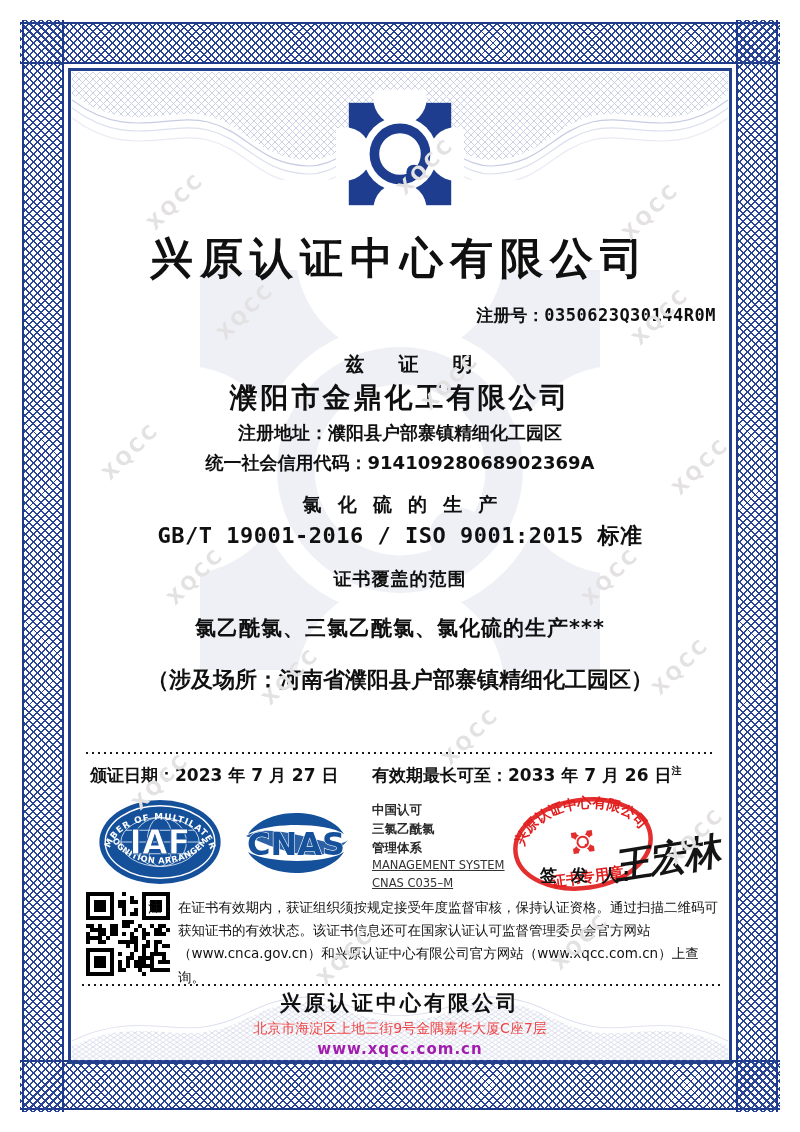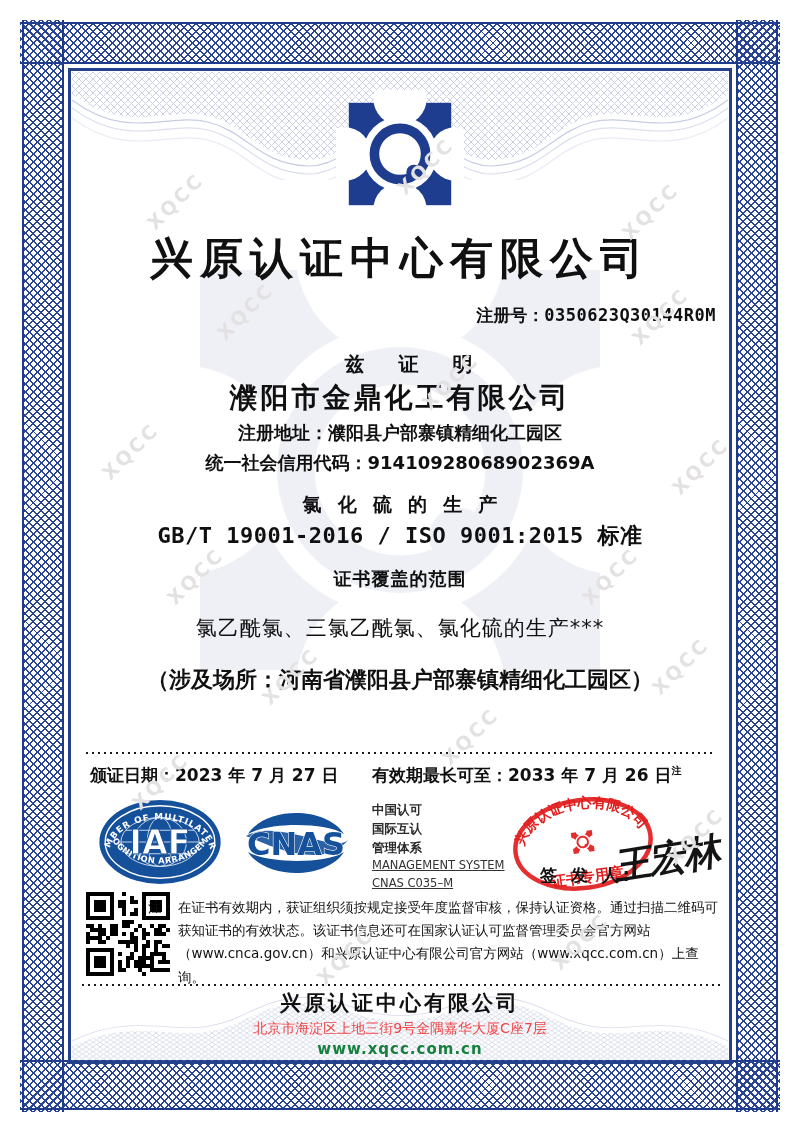--- a/index.html
+++ b/index.html
@@ -22,38 +22,38 @@
   .title{top:230px;font-size:43px;font-weight:900;letter-spacing:7px;}
   .regline{top:304px;right:84px;font-size:17px;font-weight:700;}
   .regnum{font-family:"DejaVu Sans Mono","DejaVu Sans",monospace;letter-spacing:.5px;}
   .certify{top:351px;font-size:20px;font-weight:600;letter-spacing:1.7em;margin-left:.85em;text-indent:1.7em;}
   .company{top:379px;font-size:28px;font-weight:800;letter-spacing:3px;}
   .addr1{top:421px;font-size:18px;font-weight:600;}
   .addr2{top:451px;font-size:18px;font-weight:600;}
   .sysheading{top:492px;font-size:19px;font-weight:600;letter-spacing:.85em;text-indent:.85em;}
   .standard{top:521px;font-size:22px;font-weight:800;font-family:"DejaVu Sans Mono","DejaVu Sans",monospace;letter-spacing:.5px;}
   .scopehead{top:567px;font-size:18px;font-weight:600;letter-spacing:1px;}
-  .scopetext{top:614px;font-size:21px;font-weight:400;letter-spacing:1px;}
+  .scopetext{top:614px;font-size:21px;font-weight:700;letter-spacing:1px;}
   .sites{top:665px;font-size:22px;font-weight:700;}
   .dotline{height:4px;background-image:radial-gradient(circle,#1a1a1a 1.15px,rgba(0,0,0,0) 1.3px);
            background-size:6px 4px;background-repeat:repeat-x;background-position:0 50%;}
   .dot1{top:751px;left:84px;right:84px;} .dot2{top:983px;left:80px;right:80px;}
   .dateL{left:90px;top:764px;font-size:17px;font-weight:600;}
   .dateR{left:372px;top:764px;font-size:17px;font-weight:600;}
   .dateR sup{font-size:10px;font-weight:700;}
   .accText{left:372px;top:801px;font-size:12.5px;line-height:1.5;color:#2b2b2b;font-weight:600;}
   .accText .en{font-size:11.5px;font-weight:400;color:#333;text-decoration:underline;}
   .signLabel{left:540px;top:864px;font-size:17px;font-weight:700;letter-spacing:4px;}
   .signature{left:616px;top:834px;font-size:37px;font-weight:600;
              transform:rotate(-9deg) skewX(-12deg);letter-spacing:-2px;color:#141414;}
   .note{left:178px;top:896px;width:546px;font-size:13.5px;line-height:1.72;color:#111;position:absolute;}
   .note .lbl{position:absolute;left:-30px;top:0;}
   .footOrg{top:989px;font-size:21px;font-weight:800;letter-spacing:3px;}
   .footAddr{top:1020px;font-size:14px;color:#ef4444;}
-  .footWeb{top:1040px;font-size:15px;font-weight:600;letter-spacing:1px;color:#15803d;}
+  .footWeb{top:1040px;font-size:15px;font-weight:600;letter-spacing:1px;color:#a21caf;}
   .wm{position:absolute;color:#e3e1e1;font-size:19px;letter-spacing:3px;font-weight:600;
       transform:rotate(-45deg);pointer-events:none;user-select:none;}
   .bigwm{opacity:.07;}
 </style>
 </head>
 <body>
 
 <div class="cert">
 
   <div class="bstrip h top"></div>
@@ -156,21 +156,21 @@
 
   <svg class="abs" style="left:238px;top:800px;width:116px;height:86px;" viewBox="0 0 116 86">
     <path d="M10,34 C28,6 88,6 106,34 C88,22 30,22 10,34 Z" fill="#15509b"></path>
     <path d="M10,52 C28,80 88,80 106,52 C88,64 30,64 10,52 Z" fill="#15509b"></path>
     <path d="M8,36 C40,18 96,54 110,40 C84,74 20,40 8,36 Z" fill="#15509b" opacity=".9"></path>
     <text x="58" y="55" text-anchor="middle" font-size="32" font-weight="900" fill="#15509b" stroke="#ffffff" stroke-width="1.1" paint-order="stroke">CNAS</text>
   </svg>
 
   <div class="abs accText">
     <div>中国认可</div>
-    <div>国际互认</div>
+    <div>三氯乙酰氯</div>
     <div>管理体系</div>
     <div class="en">MANAGEMENT SYSTEM</div>
     <div class="en">CNAS C035–M</div>
   </div>
 
   <svg class="abs" style="left:506px;top:790px;width:154px;height:108px;transform:rotate(-8deg);" viewBox="0 0 154 108">
     <ellipse cx="77" cy="54" rx="68" ry="44" fill="none" stroke="#e11d1d" stroke-width="4.5" opacity=".92"></ellipse>
     <defs>
         <path id="sealArc" d="M18,68 A61,40 0 1 1 136,68"></path>
       </defs>

